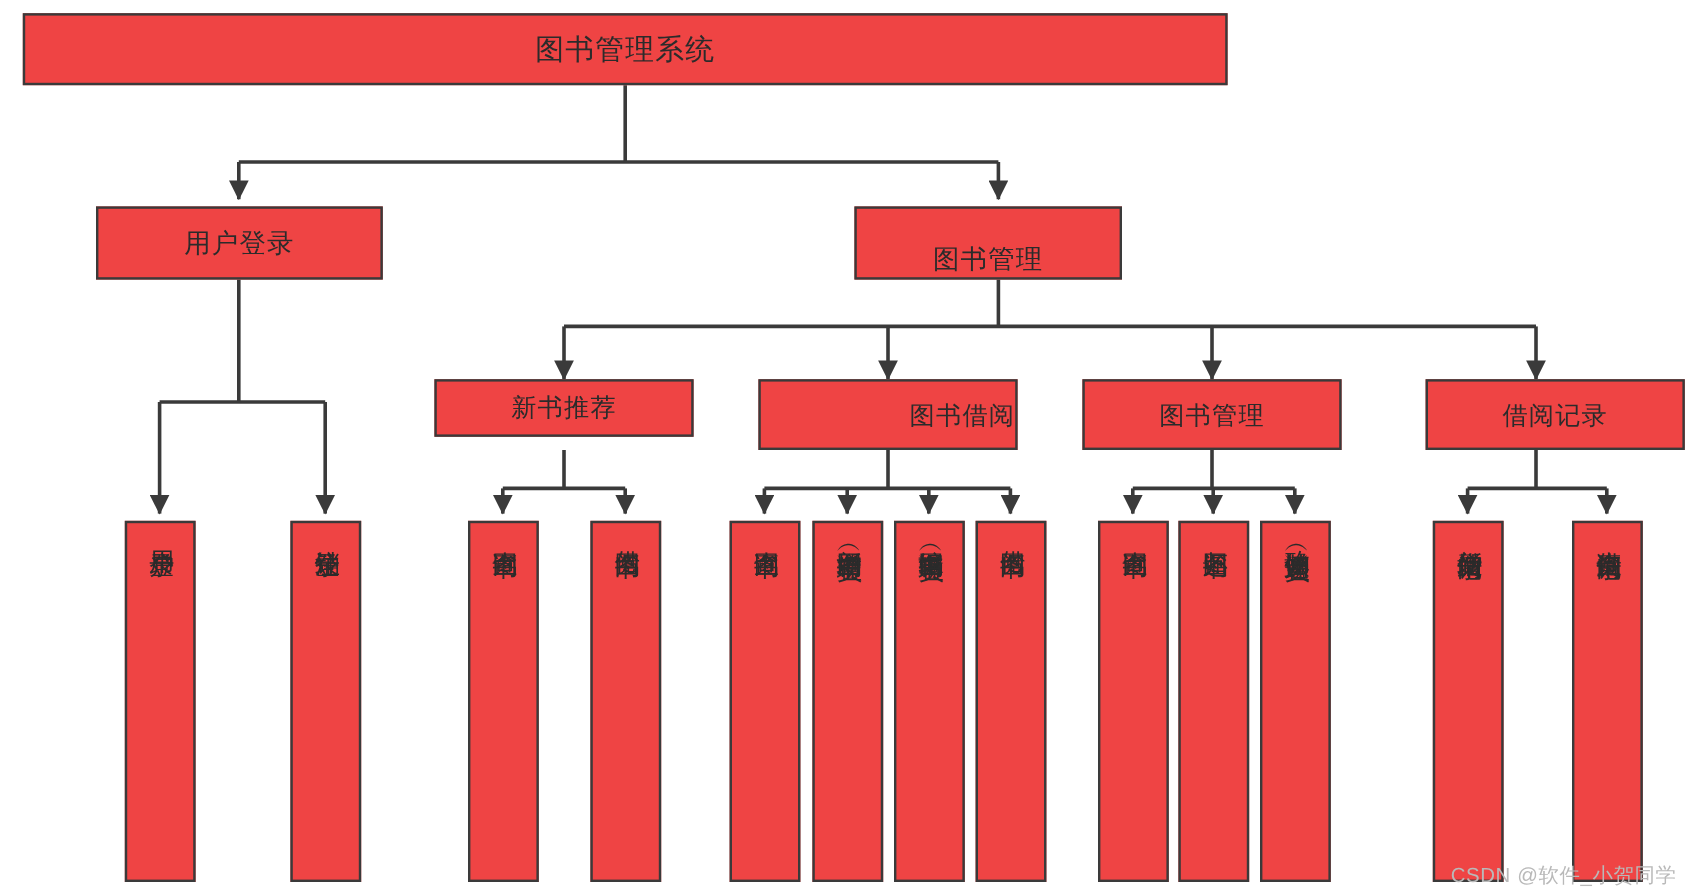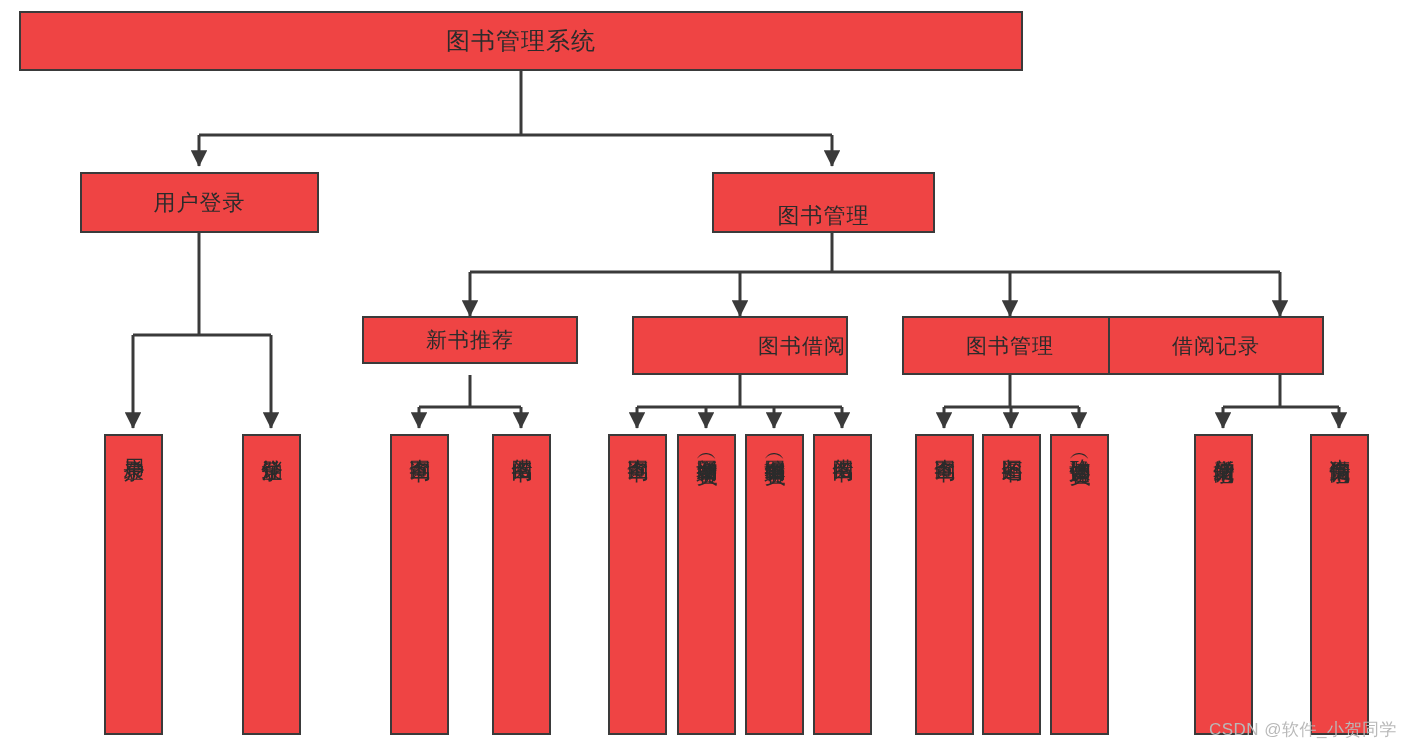--- a/index.html
+++ b/index.html
@@ -143,21 +143,21 @@
 
   <div class="node l2" style="left:362px; top:316px; width:216px; height:48px;">
     <span class="htext">新书推荐</span>
   </div>
   <div class="node l2" style="left:632px; top:316px; width:216px; height:59px;justify-content:flex-end;">
     <span class="htext">图书借阅</span>
   </div>
   <div class="node l2" style="left:902px; top:316px; width:216px; height:59px;">
     <span class="htext">图书管理</span>
   </div>
-  <div class="node l2" style="left:1108px; top:316px; width:216px; height:59px;">
+  <div class="node l2" style="left:1188px; top:316px; width:216px; height:59px;">
     <span class="htext">借阅记录</span>
   </div>
 
   <div class="node leaf" style="left:104px; top:434px; width:59px; height:301px;">
     <span class="vtext">用户登录</span>
   </div>
   <div class="node leaf" style="left:242px; top:434px; width:59px; height:301px;">
     <span class="vtext">注销登录</span>
   </div>
 

